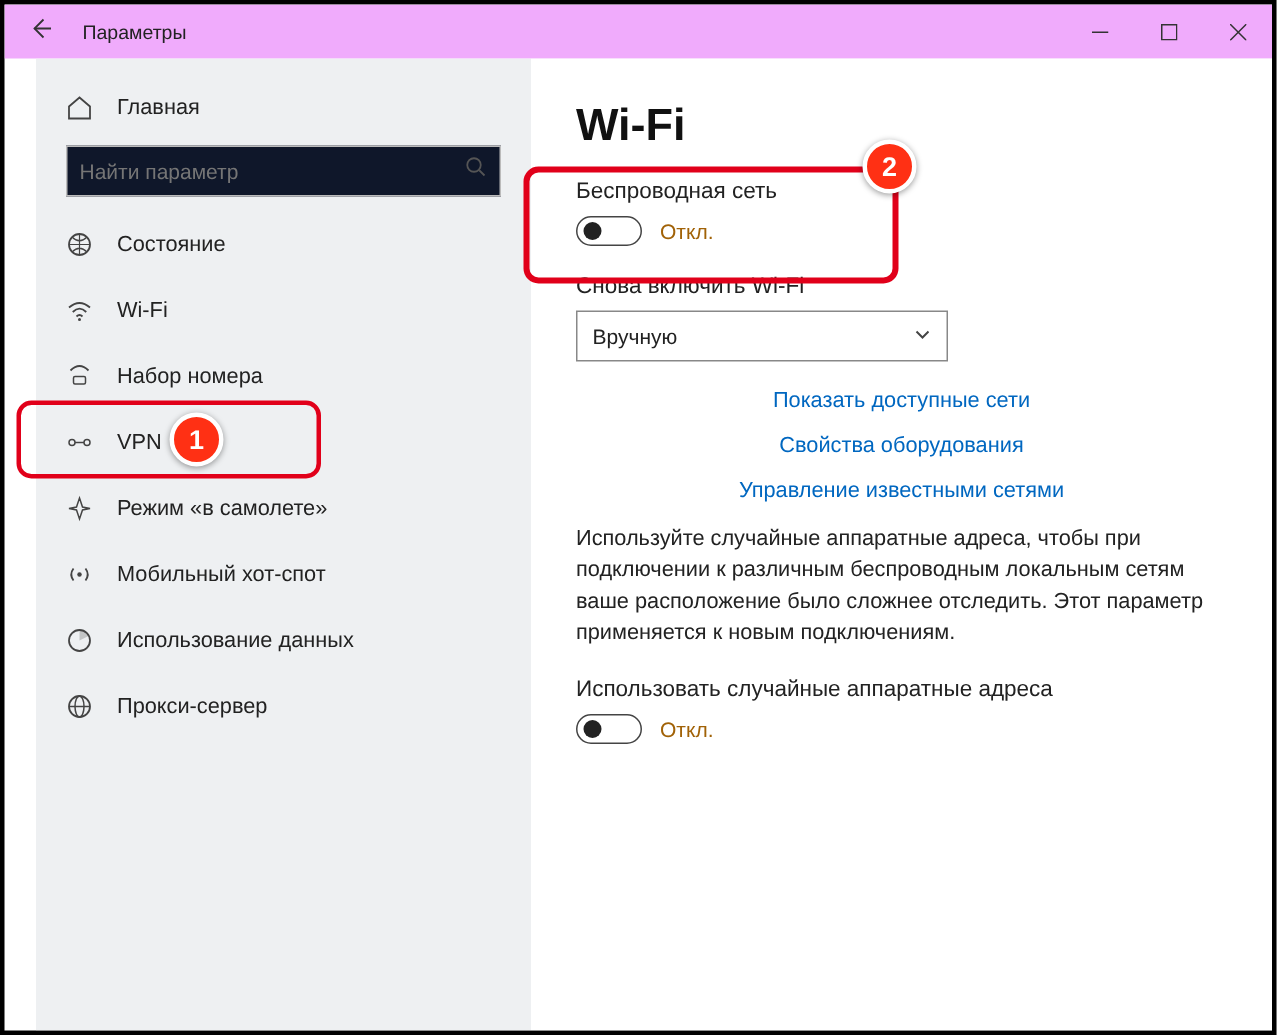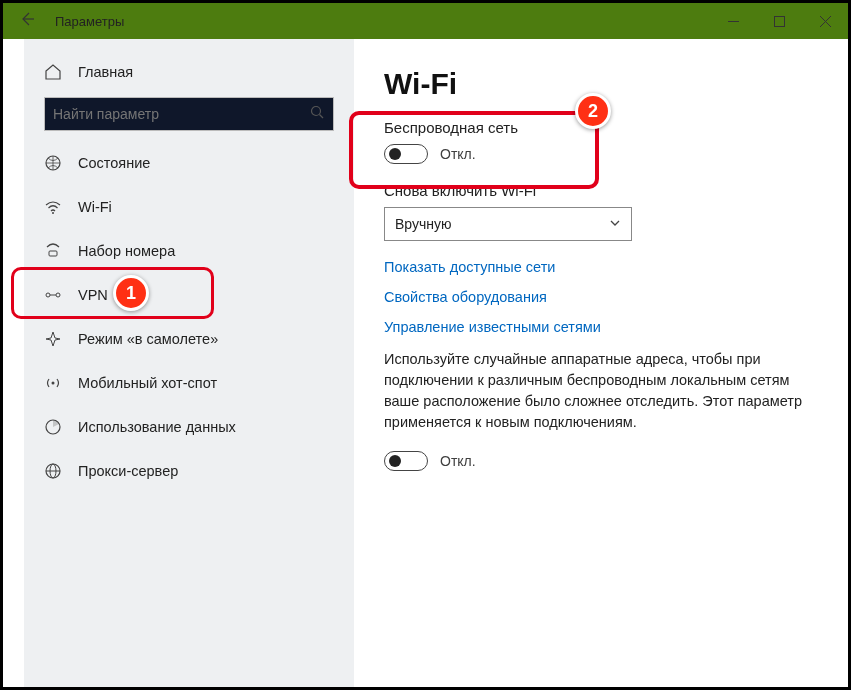--- a/index.html
+++ b/index.html
@@ -1,19 +1,19 @@
 <!DOCTYPE html>
 <html><head>
 <meta charset="utf-8">
 <style>
   * { box-sizing: border-box; margin: 0; padding: 0; font-family: "Segoe UI", Arial, sans-serif; }
   body { background: #000; }
   .frame { width: 851px; height: 690px; margin: 0; border: 3px solid #000; background: #fff; position: relative; overflow: hidden; }
   .window { width: 100%; height: 100%; display: flex; flex-direction: column; }
-  .titlebar { height: 36px; display: flex; align-items: center; background: #4d7c0f; }
+  .titlebar { height: 36px; display: flex; align-items: center; background: #f0abfc; }
   .tb-left { display: flex; align-items: center; gap: 20px; padding-left: 16px; }
   .back-arrow { font-size: 16px; color: #333; }
   .tb-title { font-size: 13px; color: #222; }
   .tb-spacer { flex: 1; }
   .win-btn { width: 46px; height: 36px; display: flex; align-items: center; justify-content: center; color: #333; }
   .win-btn svg { width: 11px; height: 11px; }
   .content { flex: 1; display: flex; overflow: hidden; margin-left: 21px; }
   .sidebar { width: 330px; background: #eef0f2; padding: 12px 0 0 0; display: flex; flex-direction: column; }
   .side-row { display: flex; align-items: center; height: 42px; padding: 0 20px; gap: 16px; cursor: default; }
   .side-row .ico { width: 18px; height: 18px; display: flex; align-items: center; justify-content: center; color: #444; flex-shrink: 0; }
@@ -25,23 +25,23 @@
   .side-head { padding: 14px 20px 10px 20px; font-size: 14px; font-weight: 600; color: #222; }
   .nav { display: flex; flex-direction: column; }
   .nav .side-row { height: 44px; }
   .main { flex: 1; background: #fff; padding: 28px 30px 0 30px; overflow: hidden; }
   h1 { font-size: 30px; font-weight: 600; color: #111; margin-bottom: 18px; }
   .group { margin-bottom: 18px; }
   .g-title { font-size: 15px; color: #222; margin-bottom: 8px; }
   .toggle-row { display: flex; align-items: center; gap: 12px; }
   .toggle { width: 44px; height: 20px; border: 1px solid #444; border-radius: 10px; position: relative; background: #fff; }
   .toggle .knob { width: 12px; height: 12px; background: #222; border-radius: 50%; position: absolute; top: 3px; left: 4px; }
-  .toggle-lbl { font-size: 14px; color: #404040; }
+  .toggle-lbl { font-size: 14px; color: #a16207; }
   .select { width: 248px; height: 34px; border: 1px solid #888; display: flex; align-items: center; justify-content: space-between; padding: 16px 10px; font-size: 14px; color: #222; }
-  .link { color: #0067c0; font-size: 14.5px; margin-bottom: 14px; display: block; }
+  .link { color: #0067c0; font-size: 14.5px; margin-bottom: 14px; display: block; text-align: center; }
   h2 { font-size: 21px; font-weight: 600; color: #111; margin: 22px 0 14px 0; }
   .para { font-size: 14.5px; color: #222; line-height: 1.45; margin-bottom: 18px; max-width: 460px; }
   
   .callout { position: absolute; border: 3.5px solid #e1001a; border-radius: 10px; pointer-events: none; }
   .badge { position: absolute; width: 36px; height: 36px; border-radius: 50%; background: #ff3014; border: 3px solid #fff; box-shadow: 0 1px 4px rgba(0,0,0,.4); display: flex; align-items: center; justify-content: center; color: #fff; font-weight: 700; font-size: 18px; }
   .c1 { left: 8px; top: 264px; width: 203px; height: 52px; }
   .b1 { left: 110px; top: 272px; }
   .c2 { left: 346px; top: 108px; width: 250px; height: 78px; border-width: 4px; }
   .b2 { left: 572px; top: 90px; }
 </style>
@@ -203,20 +203,21 @@
                 </svg></span>
           </div>
         </div>
 
         <a class="link">Показать доступные сети</a>
         <a class="link">Свойства оборудования</a>
         <a class="link">Управление известными сетями</a>
 
         <p class="para">Используйте случайные аппаратные адреса, чтобы при подключении к различным беспроводным локальным сетям ваше расположение было сложнее отследить. Этот параметр применяется к новым подключениям.</p>
 
+        <div class="g-title">Использовать случайные аппаратные адреса</div>
         <div class="toggle-row">
           <div class="toggle">
               <div class="knob"></div>
             </div>
           <span class="toggle-lbl">Откл.</span>
         </div>
       </div>
     </div>
   </div>
 

